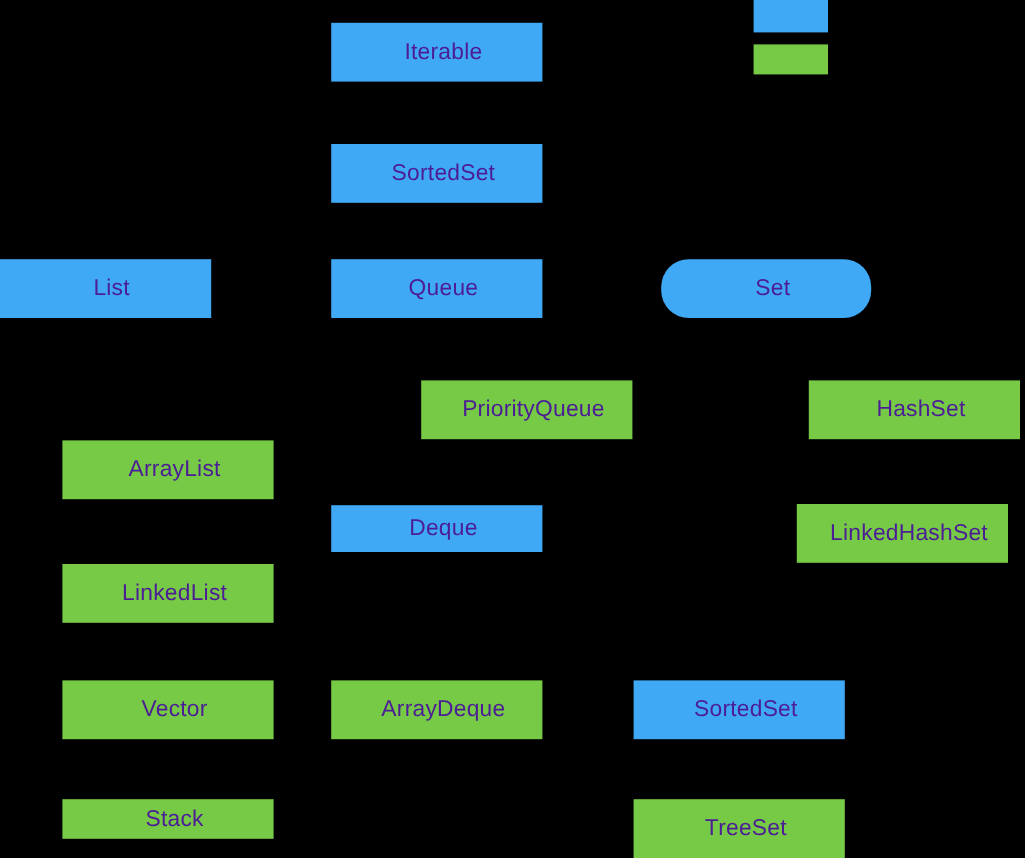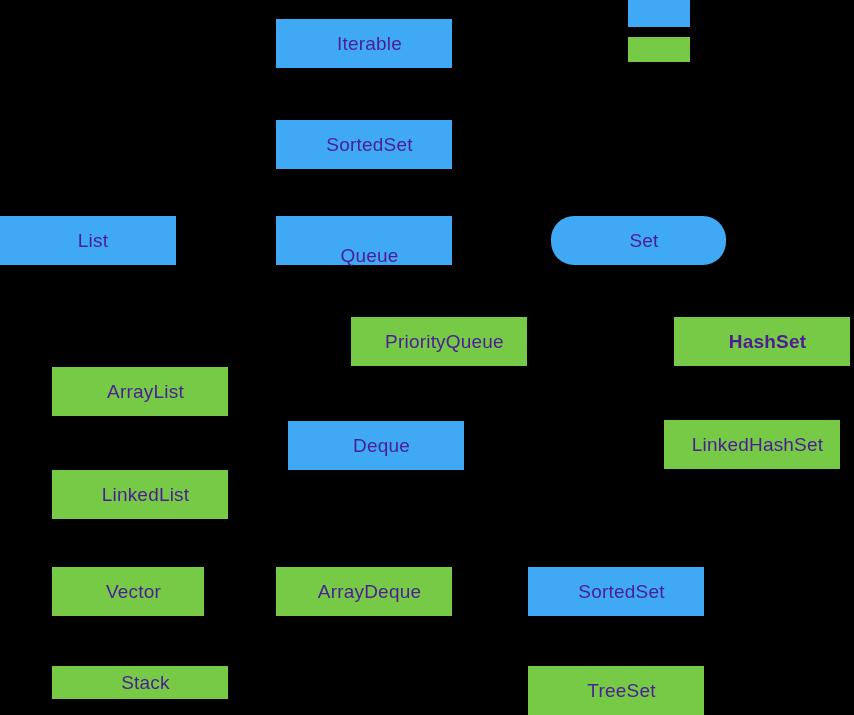--- a/index.html
+++ b/index.html
@@ -53,45 +53,45 @@
   <div id="node-layer">
       <div class="node interface" style="left: 276px; top: 19px; width: 176px; height: 49px;">
         <span>Iterable</span>
       </div>
       <div class="node interface" style="left: 276px; top: 120px; width: 176px; height: 49px;">
         <span>SortedSet</span>
       </div>
       <div class="node interface" style="left: -1px; top: 216px; width: 177px; height: 49px;">
         <span>List</span>
       </div>
-      <div class="node interface" style="left: 276px; top: 216px; width: 176px; height: 49px; align-items: flex-end;">
+      <div class="node interface" style="left: 276px; top: 216px; width: 176px; height: 49px;">
         <span>Queue</span>
       </div>
       <div class="node interface" style="left: 551px; top: 216px; width: 175px; height: 49px; border-radius: 23px;">
         <span>Set</span>
       </div>
       <div class="node klass" style="left: 351px; top: 317px; width: 176px; height: 49px;">
         <span>PriorityQueue</span>
       </div>
-      <div class="node klass" style="left: 674px; top: 317px; width: 176px; height: 49px; font-weight: bold;">
+      <div class="node klass" style="left: 674px; top: 317px; width: 176px; height: 49px;">
         <span>HashSet</span>
       </div>
       <div class="node klass" style="left: 52px; top: 367px; width: 176px; height: 49px;">
         <span>ArrayList</span>
       </div>
-      <div class="node interface" style="left: 276px; top: 421px; width: 176px; height: 49px; margin-left: 12px;">
+      <div class="node interface" style="left: 276px; top: 421px; width: 176px; height: 39px;">
         <span>Deque</span>
       </div>
       <div class="node klass" style="left: 664px; top: 420px; width: 176px; height: 49px;">
         <span>LinkedHashSet</span>
       </div>
       <div class="node klass" style="left: 52px; top: 470px; width: 176px; height: 49px;">
         <span>LinkedList</span>
       </div>
-      <div class="node klass" style="left: 52px; top: 567px; width: 152px; height: 49px;">
+      <div class="node klass" style="left: 52px; top: 567px; width: 176px; height: 49px;">
         <span>Vector</span>
       </div>
       <div class="node klass" style="left: 276px; top: 567px; width: 176px; height: 49px; align-items: center;">
         <span>ArrayDeque</span>
       </div>
       <div class="node interface" style="left: 528px; top: 567px; width: 176px; height: 49px;">
         <span>SortedSet</span>
       </div>
       <div class="node klass" style="left: 52px; top: 666px; width: 176px; height: 33px;">
         <span>Stack</span>

